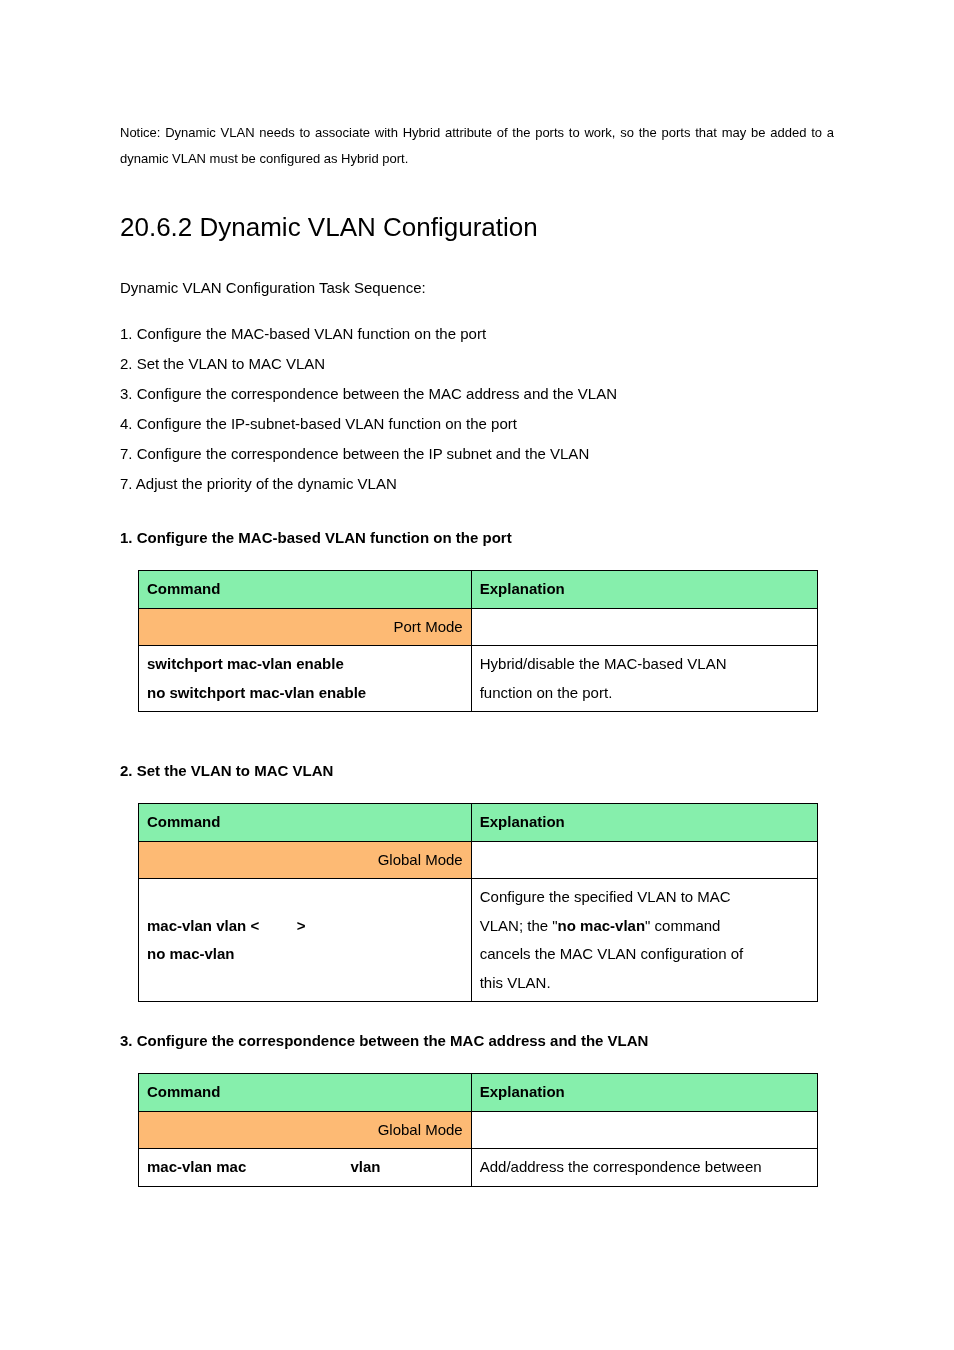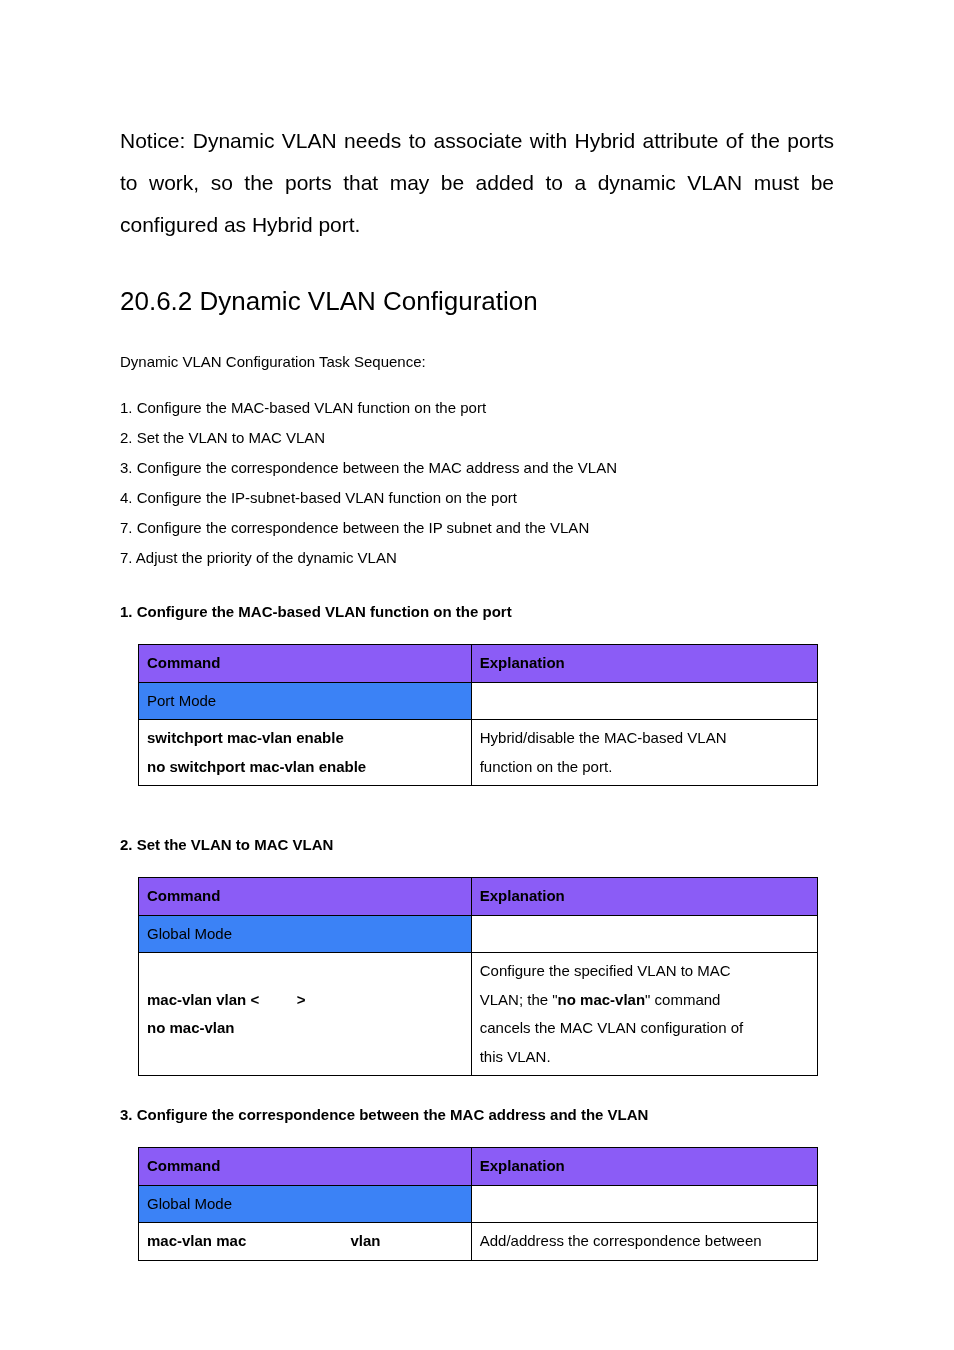--- a/index.html
+++ b/index.html
@@ -10,21 +10,21 @@
     color: #000;
   }
   .page {
     width: 954px;
     min-height: 1350px;
     padding: 120px 120px 40px 120px;
     box-sizing: border-box;
     position: relative;
   }
   .intro p {
-    font-size: 21px;
+    font-size: 13px;
     line-height: 2.0;
     margin: 0 0 40px 0;
     text-align: justify;
   }
   h2.section-title {
     font-size: 26px;
     font-weight: normal;
     margin: 10px 0 30px 0;
   }
   .task-seq {
@@ -45,25 +45,26 @@
     font-size: 15px;
   }
   table.cmd td, table.cmd th {
     border: 1px solid #000;
     padding: 4px 8px;
     vertical-align: top;
     line-height: 1.9;
     text-align: left;
   }
   table.cmd .hdr {
-    background: #8b5cf6;
+    background: #86efac;
     font-weight: bold;
   }
   table.cmd .mode {
-    background: #3b82f6;
+    background: #fdba74;
+    text-align: right;
   }
   table.cmd .left { width: 49%; }
   table.cmd .right { width: 51%; }
   .bold-inline { font-weight: bold; }
   .footer {
     position: absolute;
     bottom: 30px;
     width: 954px;
     left: 0;
     text-align: center;

